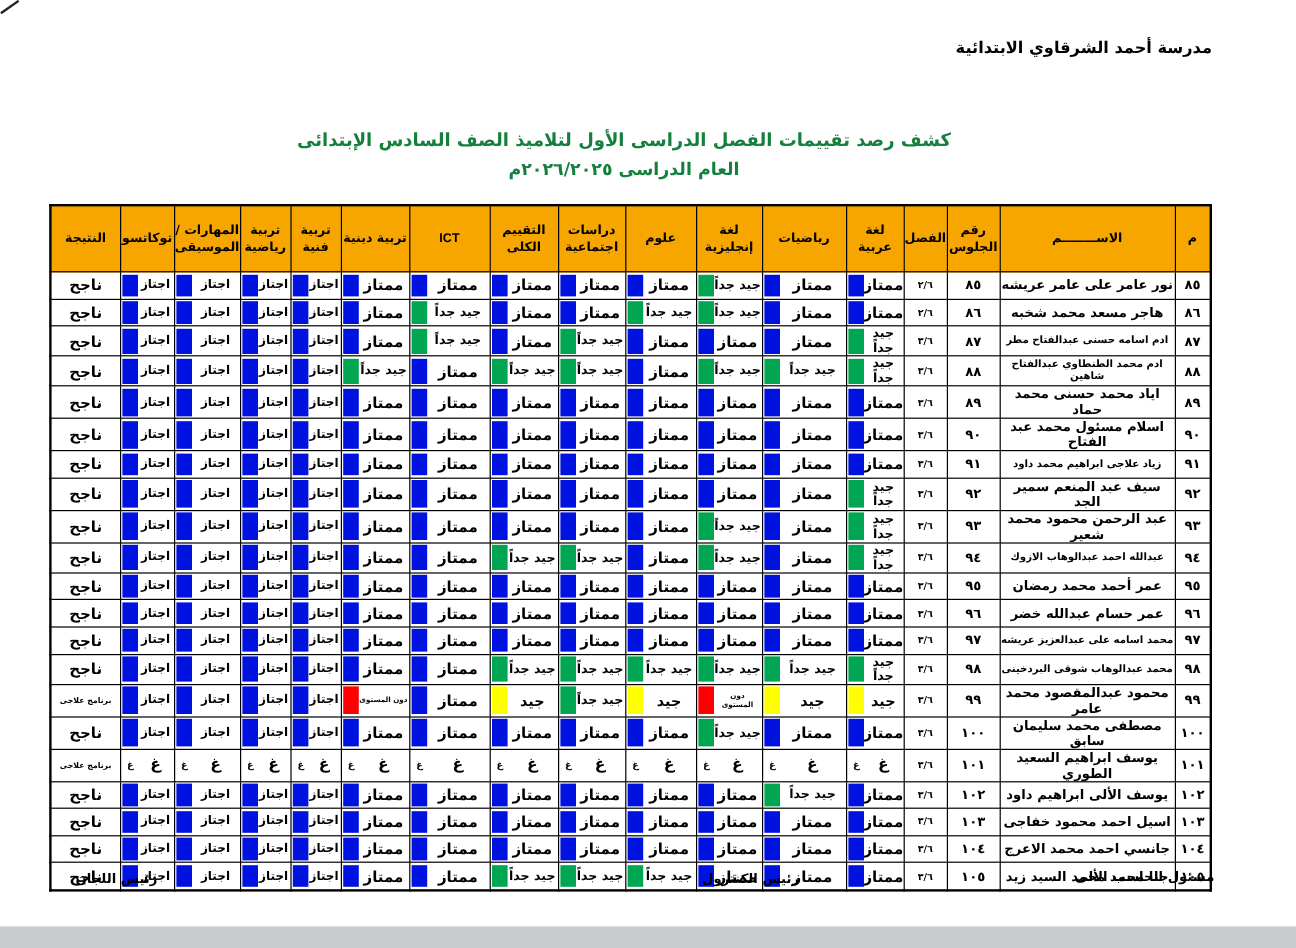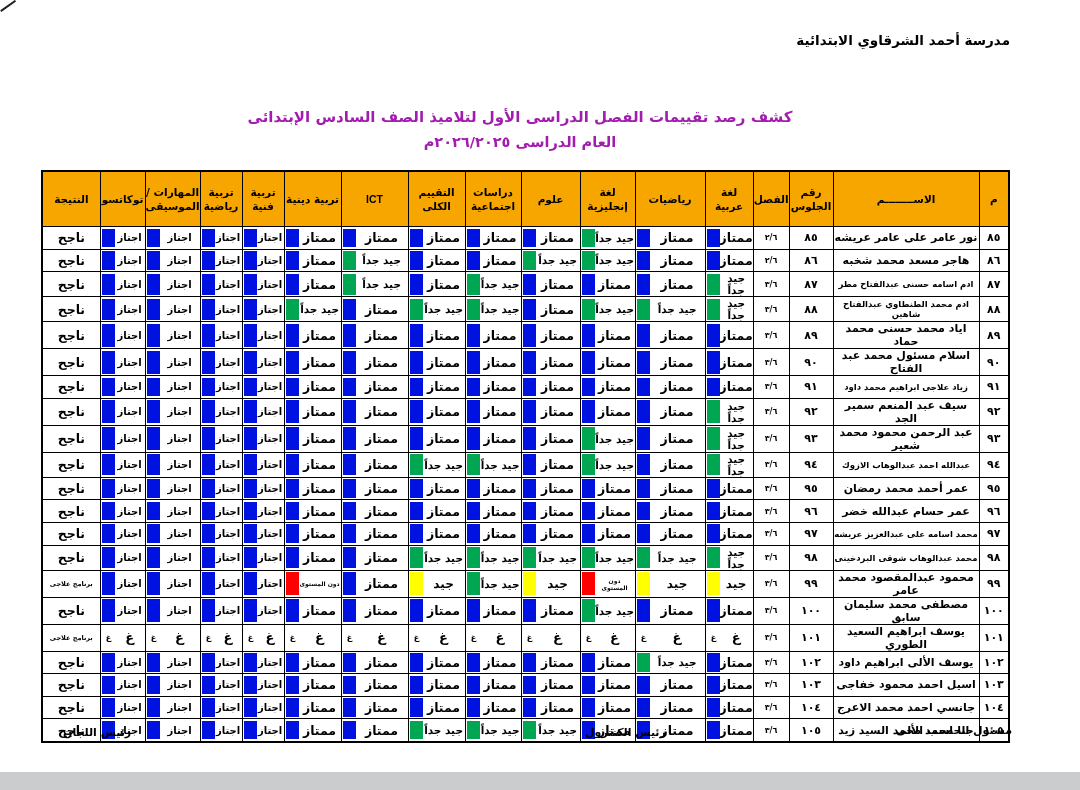--- a/index.html
+++ b/index.html
@@ -10,21 +10,21 @@
   .corner-mark{
     position:absolute;top:4px;left:2px;width:18px;height:10px;
     border-top:2px solid #222;transform:rotate(-35deg);
   }
   .org-block{
     position:absolute;top:28px;right:70px;text-align:right;direction:rtl;
     font-weight:bold;font-size:13.5px;line-height:1.9;color:#000;
   }
   .title-wrap{
     position:absolute;top:108px;left:120px;width:800px;text-align:center;
-    direction:rtl;font-weight:bold;color:#a21caf;
+    direction:rtl;font-weight:bold;color:#15803d;
   }
   .doc-title{font-size:15px;}
   .doc-subtitle{font-size:14.5px;margin-top:8px;}
   table.grades{
     position:absolute;top:170px;right:70px;border-collapse:collapse;
     table-layout:fixed;direction:rtl;border:2px solid #000;background:#fff;
   }
   table.grades th{
     border:1px solid #000;font-weight:bold;text-align:center;vertical-align:middle;
     white-space:pre-line;padding:0;height:54px;font-size:10.5px;line-height:1.35;color:#000;

